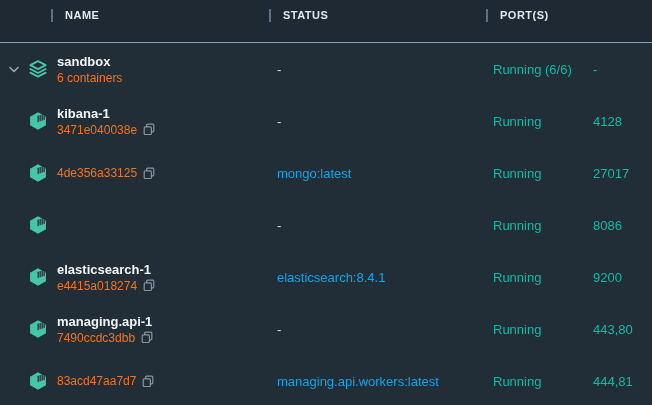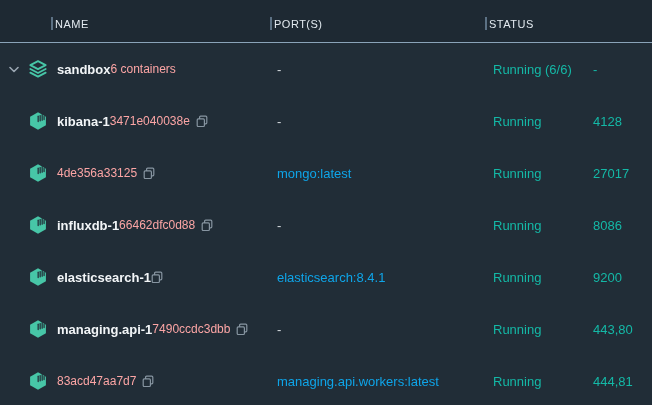--- a/index.html
+++ b/index.html
@@ -8,22 +8,22 @@
     background:#212d37; font-family:"Liberation Sans", sans-serif;
     -webkit-font-smoothing:antialiased;
   }
   
   .header {
     display:grid; grid-template-columns:268px 216px 100px 68px;
     height:43px; background:#1e2933; border-bottom:1px solid #8aa3b8;
     box-sizing:border-box;
   }
   .hcell {
-    display:flex; align-items:flex-end; height:30px; gap:2px;
-    color:#e2e9ef; font-size:11px; font-weight:normal; letter-spacing:.5px;
+    display:flex; align-items:center; height:30px; gap:12px;
+    color:#e2e9ef; font-size:11px; font-weight:bold; letter-spacing:.5px;
     cursor:pointer; user-select:none;
   }
   .hsep { width:2px; height:13px; background:#5c7184; flex:0 0 auto; }
   .hcell.c-name .hsep  { margin-left:51px; }
   .hcell.c-image .hsep { margin-left:1px; }
   .hcell.c-status .hsep{ margin-left:1px; }
   .hcell.c-ports .hsep { margin-left:2px; }
   
   .row {
     display:grid; grid-template-columns:268px 216px 100px 68px;
@@ -31,52 +31,52 @@
   }
   .name-cell { display:flex; align-items:center; min-width:0; }
   .chevron-box {
     width:28px; flex:0 0 auto; display:flex; justify-content:center; align-items:center;
   }
   .chevron-box svg { visibility:hidden; }
   .row.is-stack .chevron-box svg { visibility:visible; }
   .row-icon { width:20px; height:20px; flex:0 0 auto; margin-right:9px; }
   .row .stack-icon { display:none; }
   .row.is-stack .stack-icon { display:block; }
-  .name-lines { display:flex; flex-direction:row; min-width:0; }
+  .name-lines { display:flex; flex-direction:column; min-width:0; }
   .cname {
     color:#f2f5f7; font-size:13px; font-weight:bold; line-height:17px;
     white-space:nowrap;
   }
   .csub {
     display:flex; align-items:center; gap:6px;
-    color:#fca5a5; font-size:12px; line-height:16px; white-space:nowrap;
+    color:#f97316; font-size:12px; line-height:16px; white-space:nowrap;
   }
   .copy-btn { display:flex; align-items:center; cursor:pointer; }
   .cell { padding-left:9px; font-size:13px; color:#d6dbdf; white-space:nowrap; }
   .cell.status, .cell.ports { color:#14b8a6; }
   .image-text.link { color:#0ea5e9; cursor:pointer; }
 </style>
 </head>
 <body>
 
 <div class="app">
 
   <div class="header">
     <div class="hcell c-name">
       <span class="hsep"></span>
       <span>NAME</span>
     </div>
+    <div class="hcell c-status">
+      <span class="hsep"></span>
+      <span>STATUS</span>
+    </div>
     <div class="hcell c-ports">
       <span class="hsep"></span>
       <span>PORT(S)</span>
     </div>
-    <div class="hcell c-status">
-      <span class="hsep"></span>
-      <span>STATUS</span>
-    </div>
   </div>
 
   <div id="rows">
   <div class="row is-stack">
     <div class="name-cell">
       <span class="chevron-box">
         <svg width="10" height="7" viewBox="0 0 10 7">
           <polyline points="1,1.5 5,5.5 9,1.5" fill="none" stroke="#9aa6b1" stroke-width="1.6" stroke-linecap="round" stroke-linejoin="round"></polyline>
         </svg>
       </span>
@@ -192,32 +192,20 @@
         <svg width="20" height="20" viewBox="0 0 24 24">
           <path d="M12 1.5 L21.5 6.8 V17.2 L12 22.5 L2.5 17.2 V6.8 Z" fill="#47c6a7"></path>
           <g stroke="#212d37" stroke-width="1.5" stroke-linecap="round">
             <line x1="12.2" y1="6.2" x2="12.2" y2="12.6"></line>
             <line x1="14.6" y1="5.4" x2="14.6" y2="11.8"></line>
             <line x1="17.0" y1="4.6" x2="17.0" y2="11.0"></line>
             <line x1="19.3" y1="6.6" x2="19.3" y2="10.2"></line>
           </g>
         </svg>
       </span>
-      <span class="name-lines">
-        <span class="cname">influxdb-1</span>
-        <span class="csub">
-          <span>66462dfc0d88</span>
-          <span class="copy-btn">
-            <svg width="12" height="13" viewBox="0 0 12 13">
-              <rect x="3.6" y="1.2" width="7.2" height="7.6" rx="1" fill="none" stroke="#8795a1" stroke-width="1.2"></rect>
-              <rect x="1.2" y="3.9" width="7.2" height="7.6" rx="1" fill="#212d37" stroke="#8795a1" stroke-width="1.2"></rect>
-            </svg>
-          </span>
-        </span>
-      </span>
     </div>
     <div class="cell image">
       <span class="image-text">-</span>
     </div>
     <div class="cell status">Running</div>
     <div class="cell ports">8086</div>
   </div>
 
   <div class="row">
     <div class="name-cell">
@@ -234,20 +222,21 @@
             <line x1="12.2" y1="6.2" x2="12.2" y2="12.6"></line>
             <line x1="14.6" y1="5.4" x2="14.6" y2="11.8"></line>
             <line x1="17.0" y1="4.6" x2="17.0" y2="11.0"></line>
             <line x1="19.3" y1="6.6" x2="19.3" y2="10.2"></line>
           </g>
         </svg>
       </span>
       <span class="name-lines">
         <span class="cname">elasticsearch-1</span>
         <span class="csub">
+          <span>e4415a018274</span>
           <span class="copy-btn">
             <svg width="12" height="13" viewBox="0 0 12 13">
               <rect x="3.6" y="1.2" width="7.2" height="7.6" rx="1" fill="none" stroke="#8795a1" stroke-width="1.2"></rect>
               <rect x="1.2" y="3.9" width="7.2" height="7.6" rx="1" fill="#212d37" stroke="#8795a1" stroke-width="1.2"></rect>
             </svg>
           </span>
         </span>
       </span>
     </div>
     <div class="cell image">

